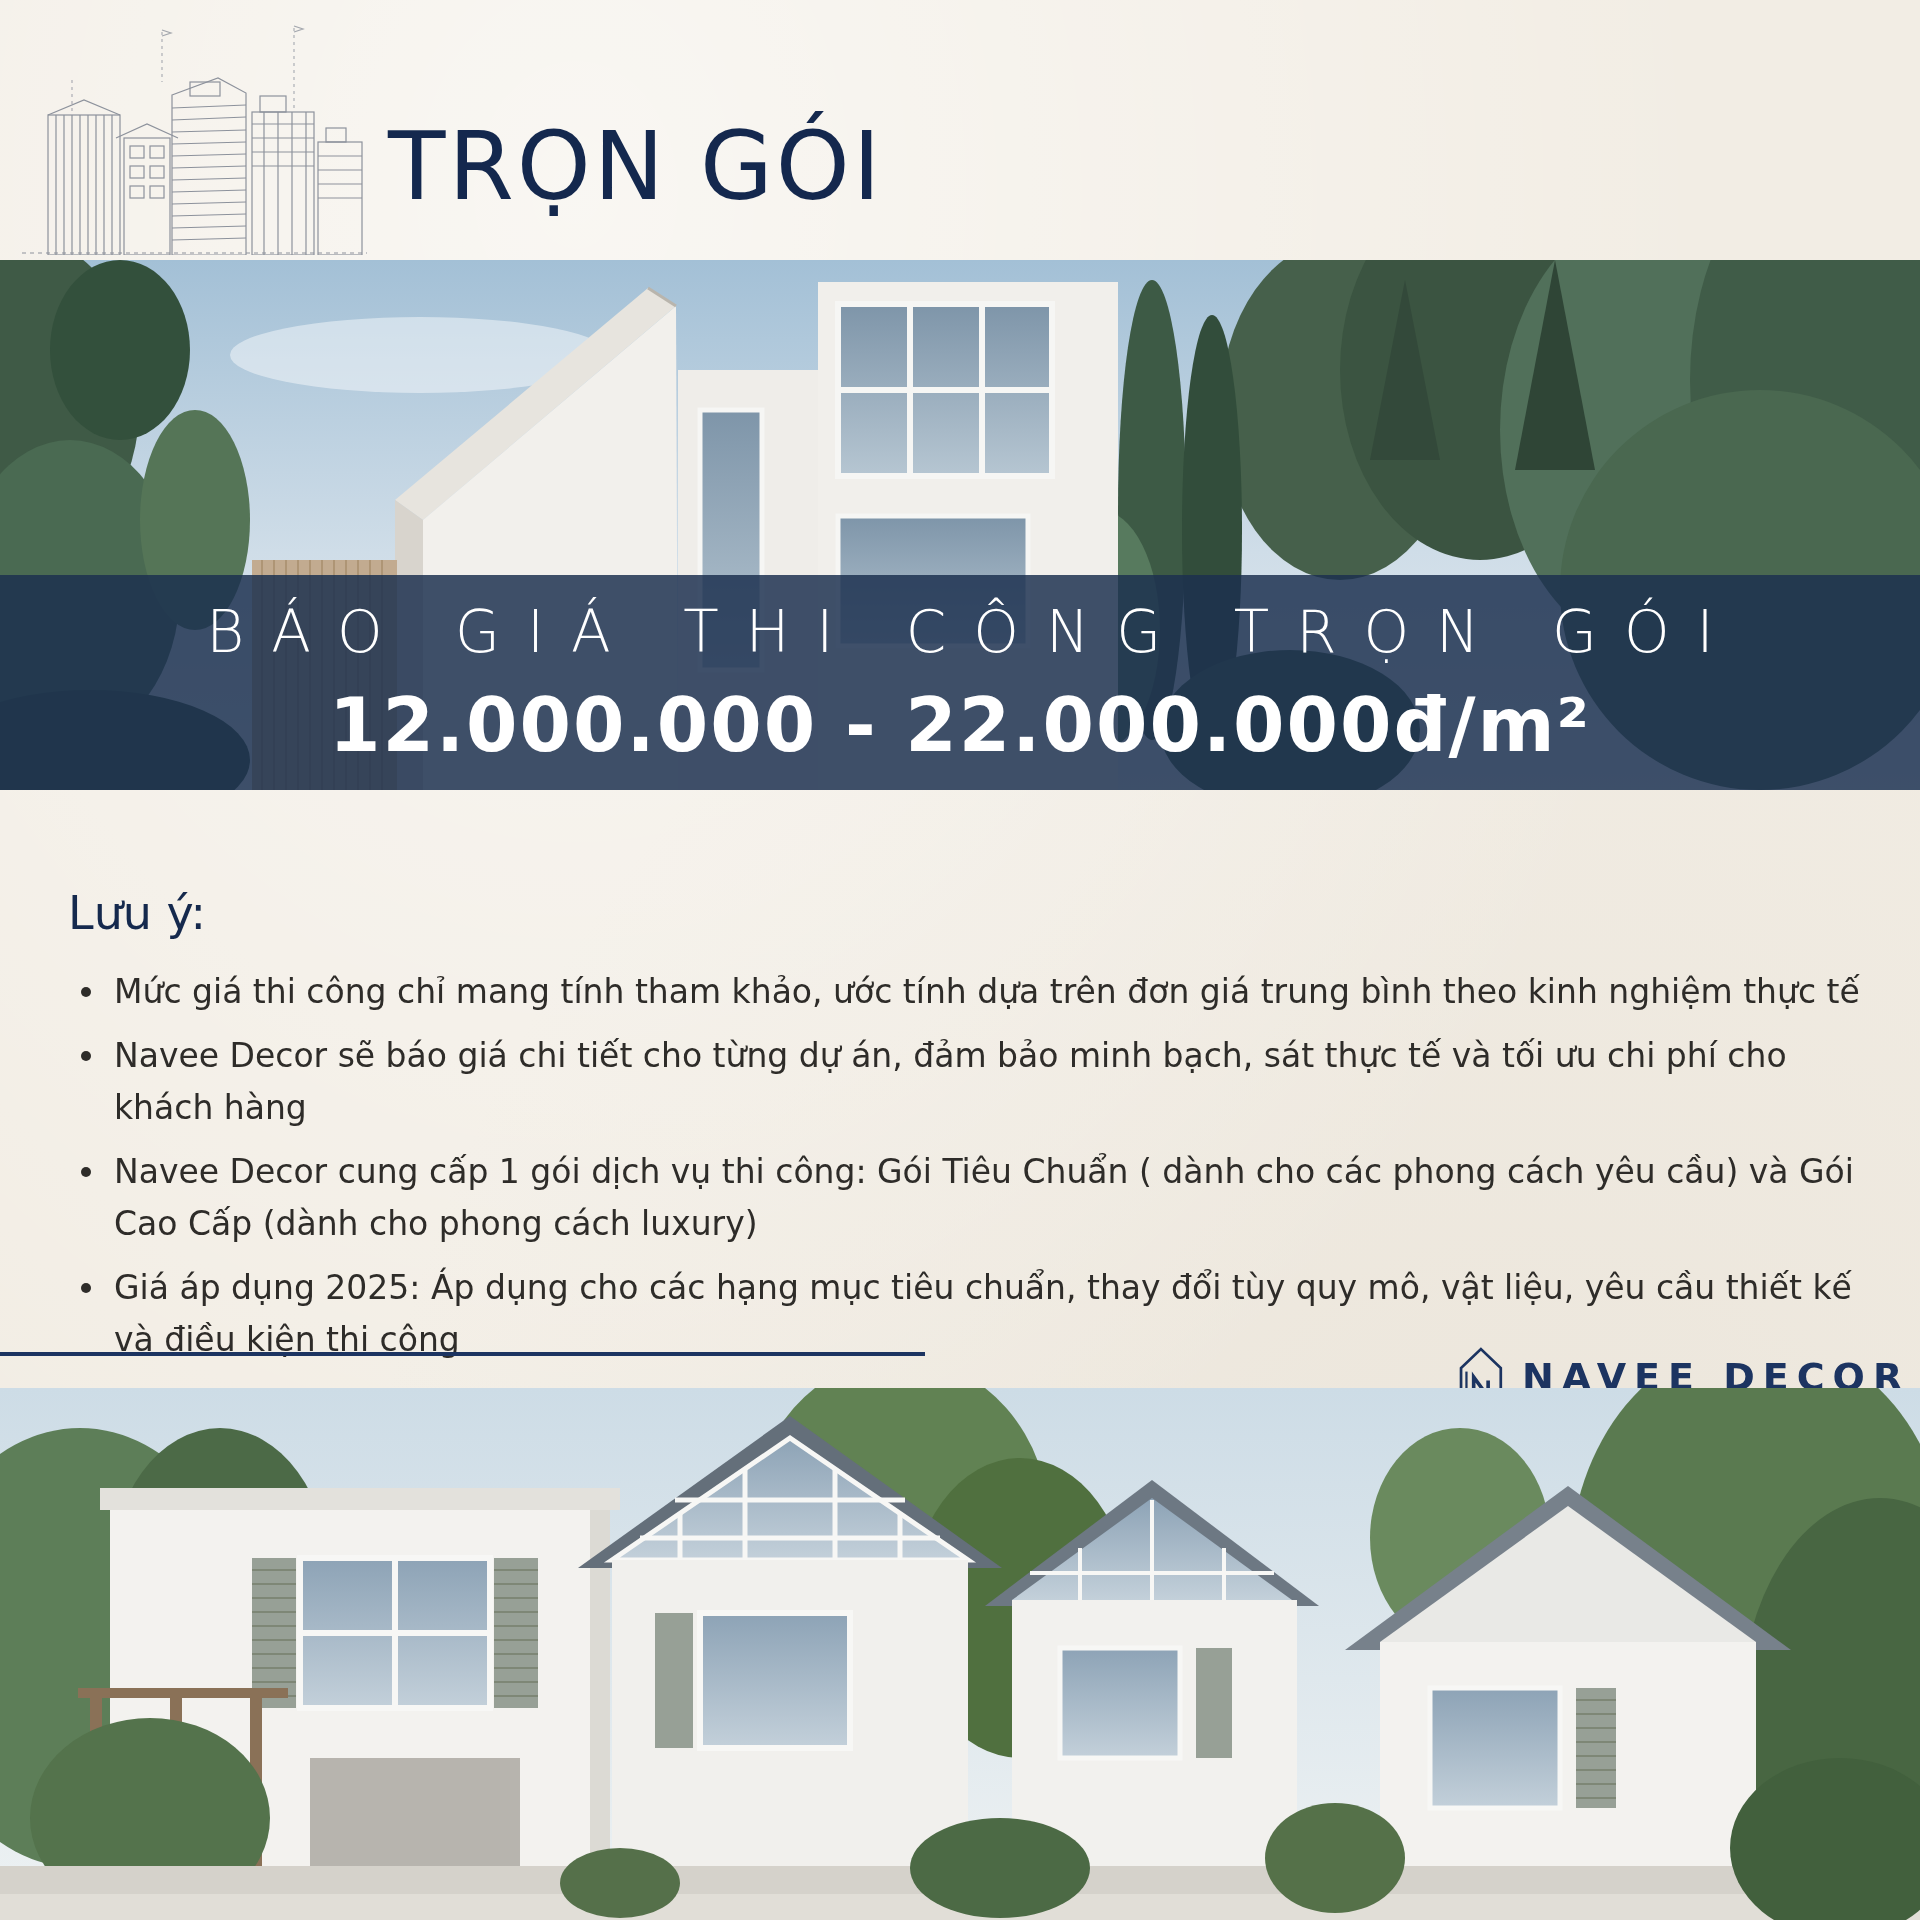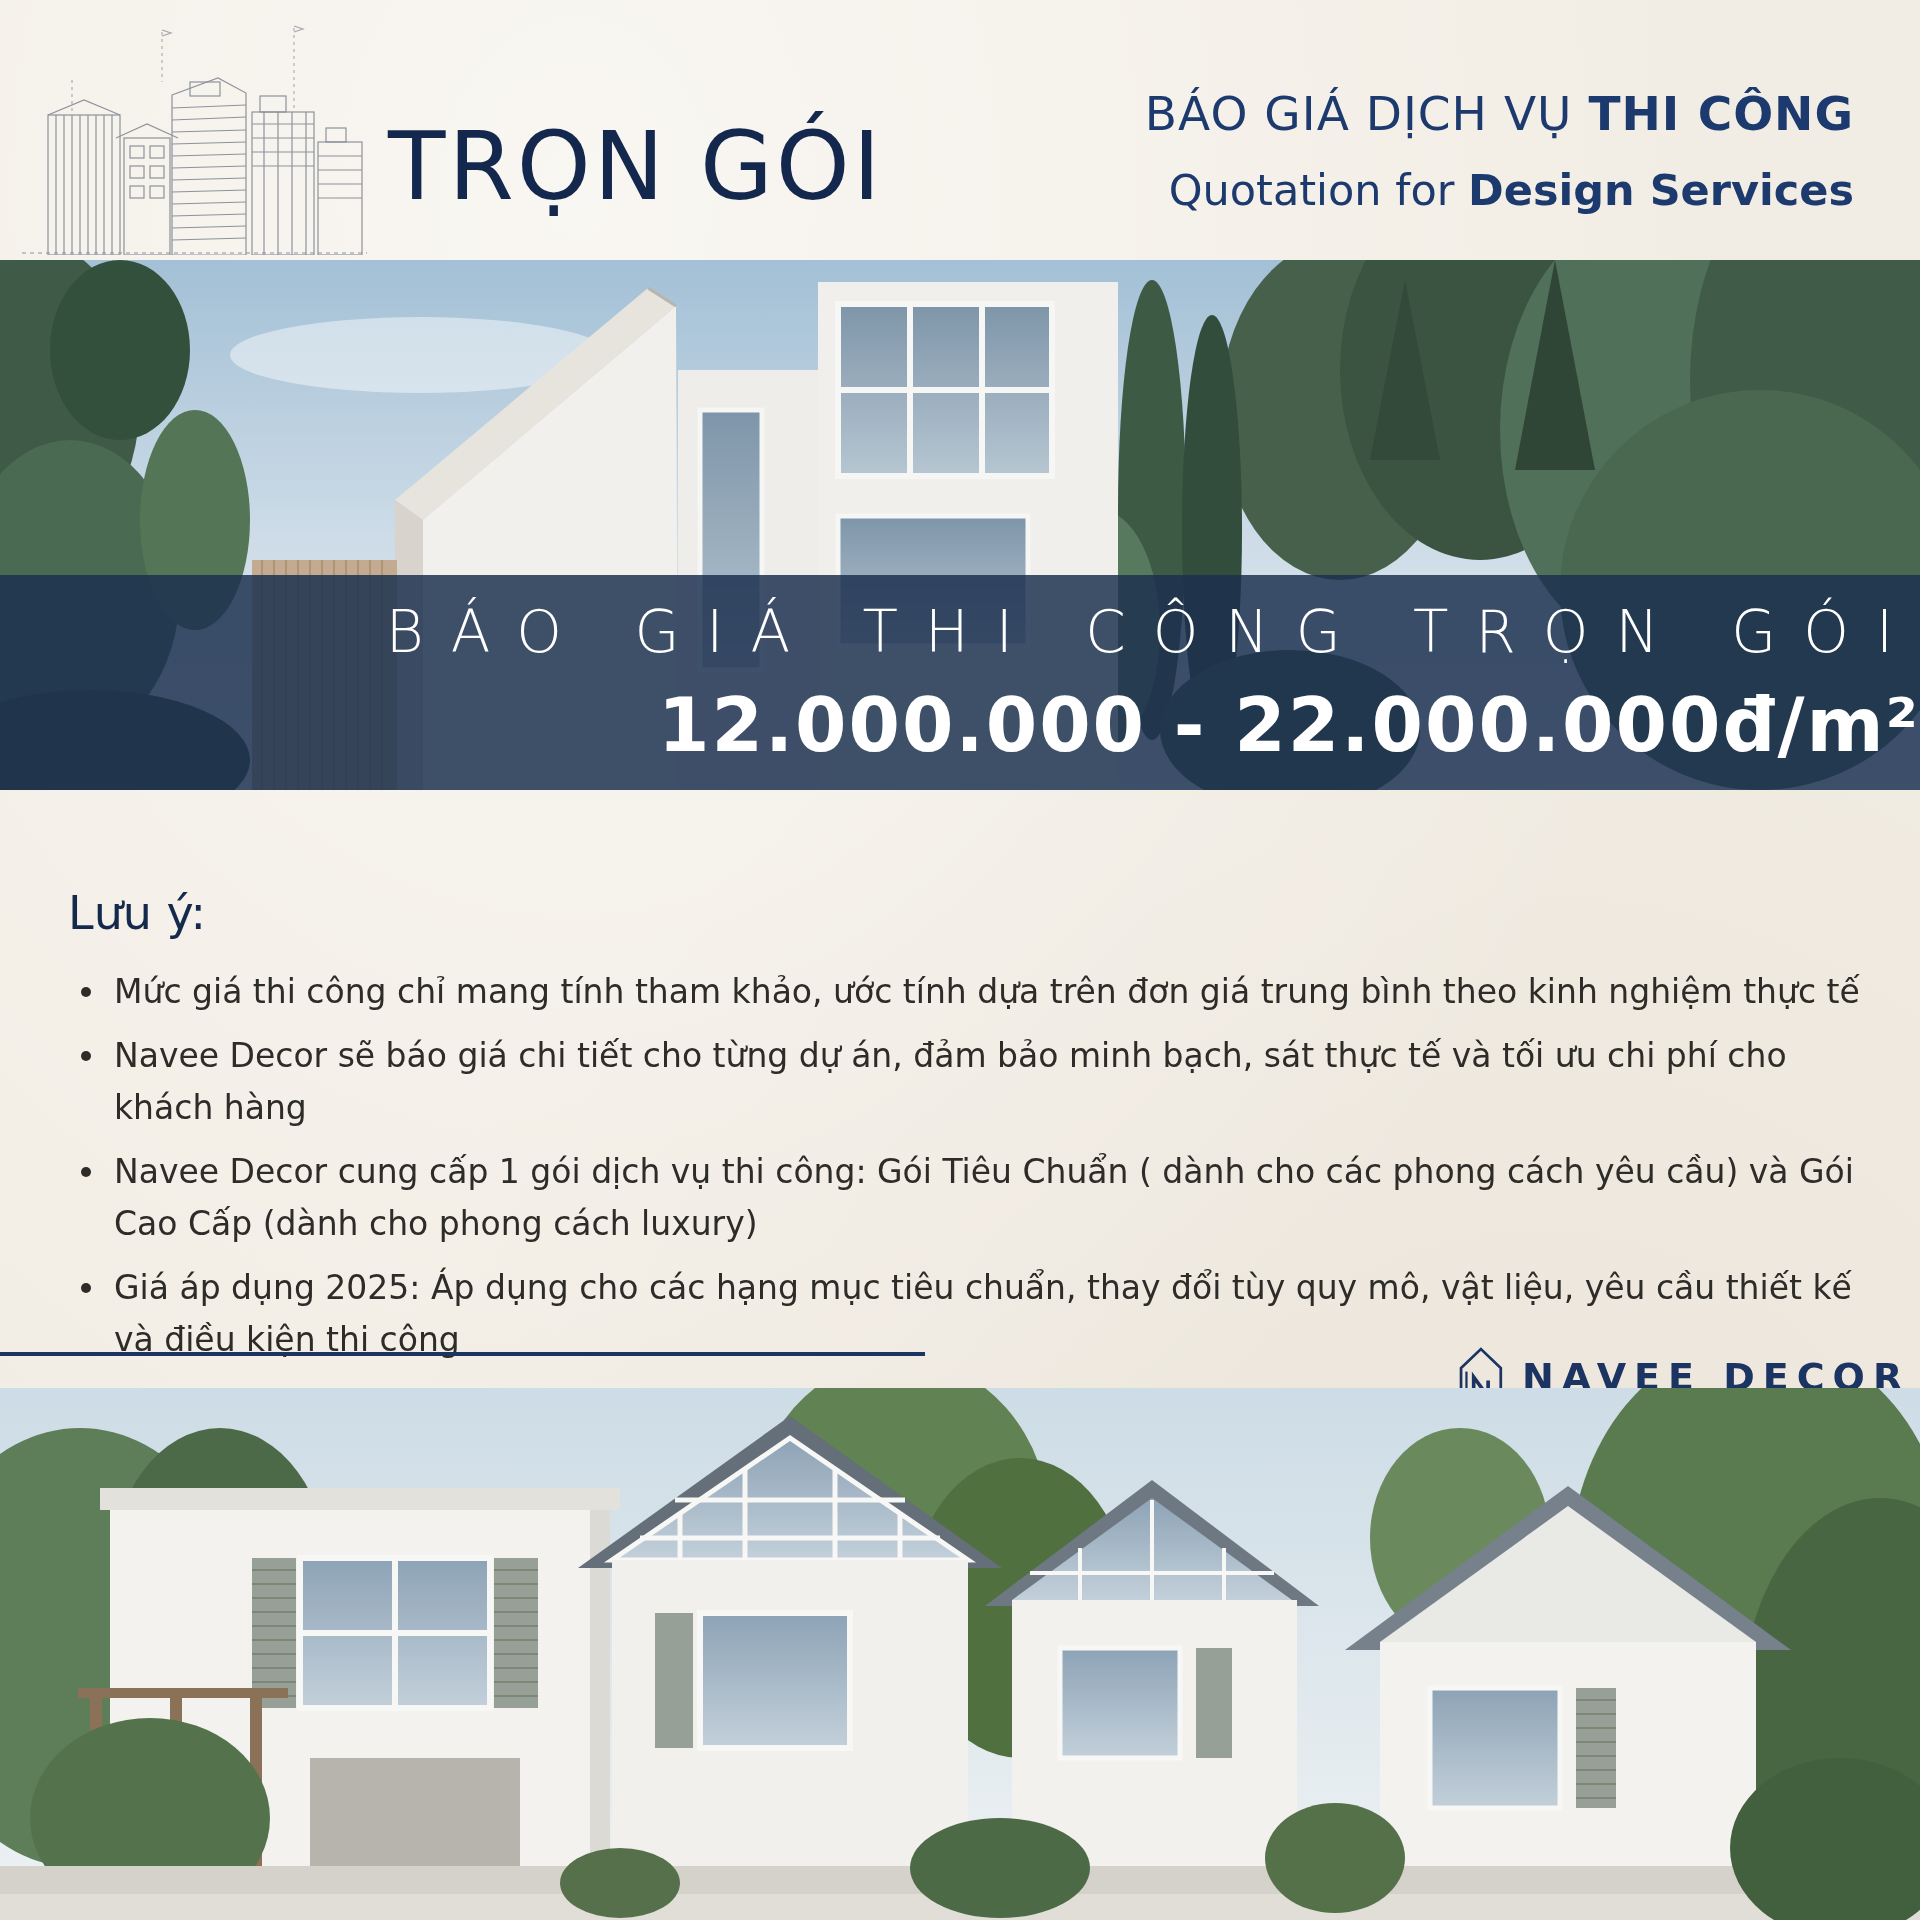--- a/index.html
+++ b/index.html
@@ -28,21 +28,21 @@
   .service-vi .bold { font-weight:700; }
   .service-en { font-size:43px; font-weight:400; margin-top:24px; }
   .service-en .bold { font-weight:700; }
 
   
   .hero { position:absolute; left:0; top:260px; width:1920px; height:530px; }
   .hero > svg { position:absolute; inset:0; width:100%; height:100%; display:block; }
   .banner {
     position:absolute; left:0; top:315px; width:1920px; height:215px;
     background:rgba(28,48,79,0.84);
-    display:flex; flex-direction:column; align-items:flex-end; justify-content:center;
+    display:flex; flex-direction:column; align-items:center; justify-content:center;
     color:#ffffff;
   }
   .banner-title {
     font-size:58px; font-weight:300; letter-spacing:27px; white-space:nowrap;
     text-indent:27px;
   }
   .banner-price {
     margin-top:16px; font-size:74px; font-weight:700; letter-spacing:2px; white-space:nowrap;
   }
 
@@ -134,24 +134,20 @@
       <line x1="306" y1="164" x2="350" y2="164"></line>
         <line x1="306" y1="178" x2="350" y2="178"></line>
       <rect x="314" y="108" width="20" height="14"></rect>
 
       <line x1="10" y1="233" x2="355" y2="233" stroke-dasharray="4 4"></line>
     </svg>
   </div>
 
   <h1 class="package-title">TRỌN GÓI</h1>
 
-  <div class="header-right">
-    <div class="service-vi"><span>BÁO GIÁ DỊCH VỤ </span><span class="bold">THI CÔNG</span></div>
-    <div class="service-en"><span>Quotation for </span><span class="bold">Design Services</span></div>
-  </div>
 
   <section class="hero">
     <svg viewBox="0 0 1920 530" preserveAspectRatio="none">
       <defs>
         <linearGradient id="sky1" x1="0" y1="0" x2="0" y2="1">
           <stop offset="0" stop-color="#a3c0d6"></stop>
             <stop offset=".55" stop-color="#cfdde8"></stop>
             <stop offset="1" stop-color="#e9eef1"></stop>
         </linearGradient>
         <linearGradient id="glass1" x1="0" y1="0" x2="0" y2="1">

